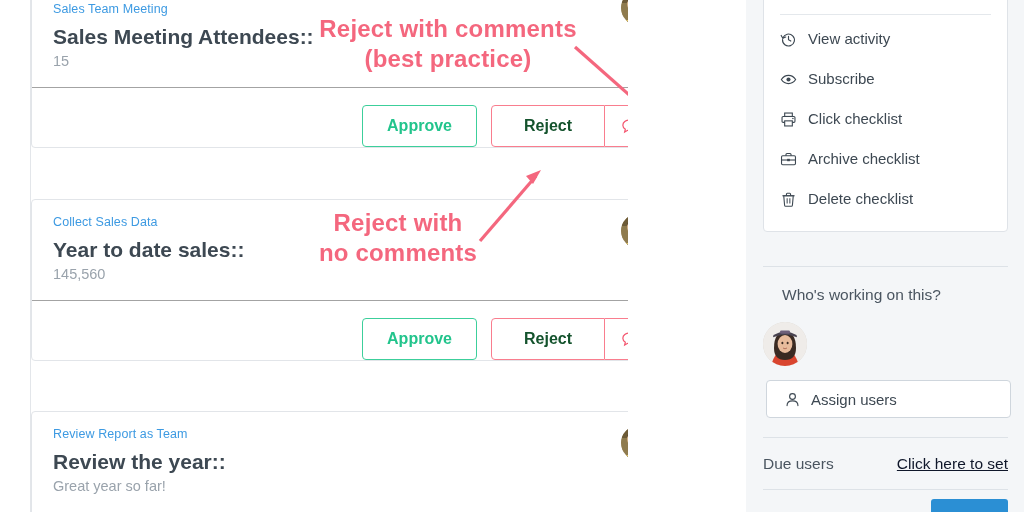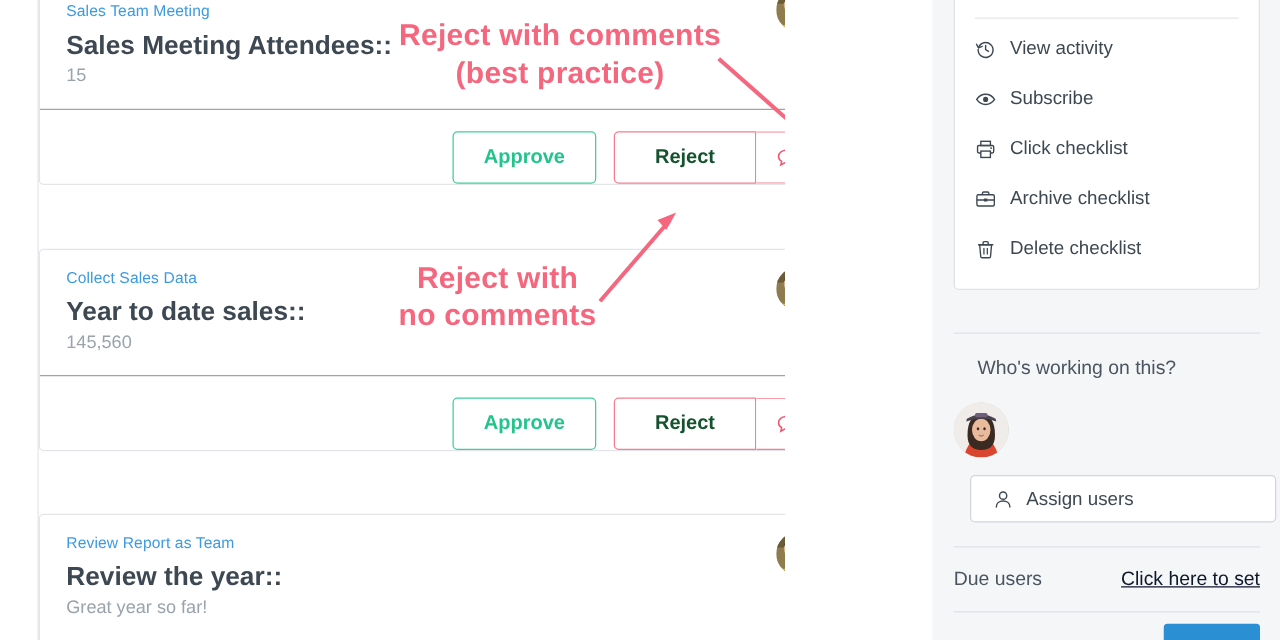--- a/index.html
+++ b/index.html
@@ -225,21 +225,21 @@
     margin-left: 19px;
   }
   .sb-avatar {
     position: absolute;
     border-radius: 50%;
     overflow: hidden;
     background: #d8d3cd;
   }
   .assign-btn {
     position: absolute;
-    left: 30px; top: 380px;
+    left: 20px; top: 380px;
     width: 245px; height: 38px;
     background: #ffffff;
     border: 1px solid #cfd6dd;
     border-radius: 4px;
     display: flex; align-items: center;
     gap: 10px;
     padding-left: 17px;
     font-size: 15px;
     color: #3d4852;
     cursor: pointer;

